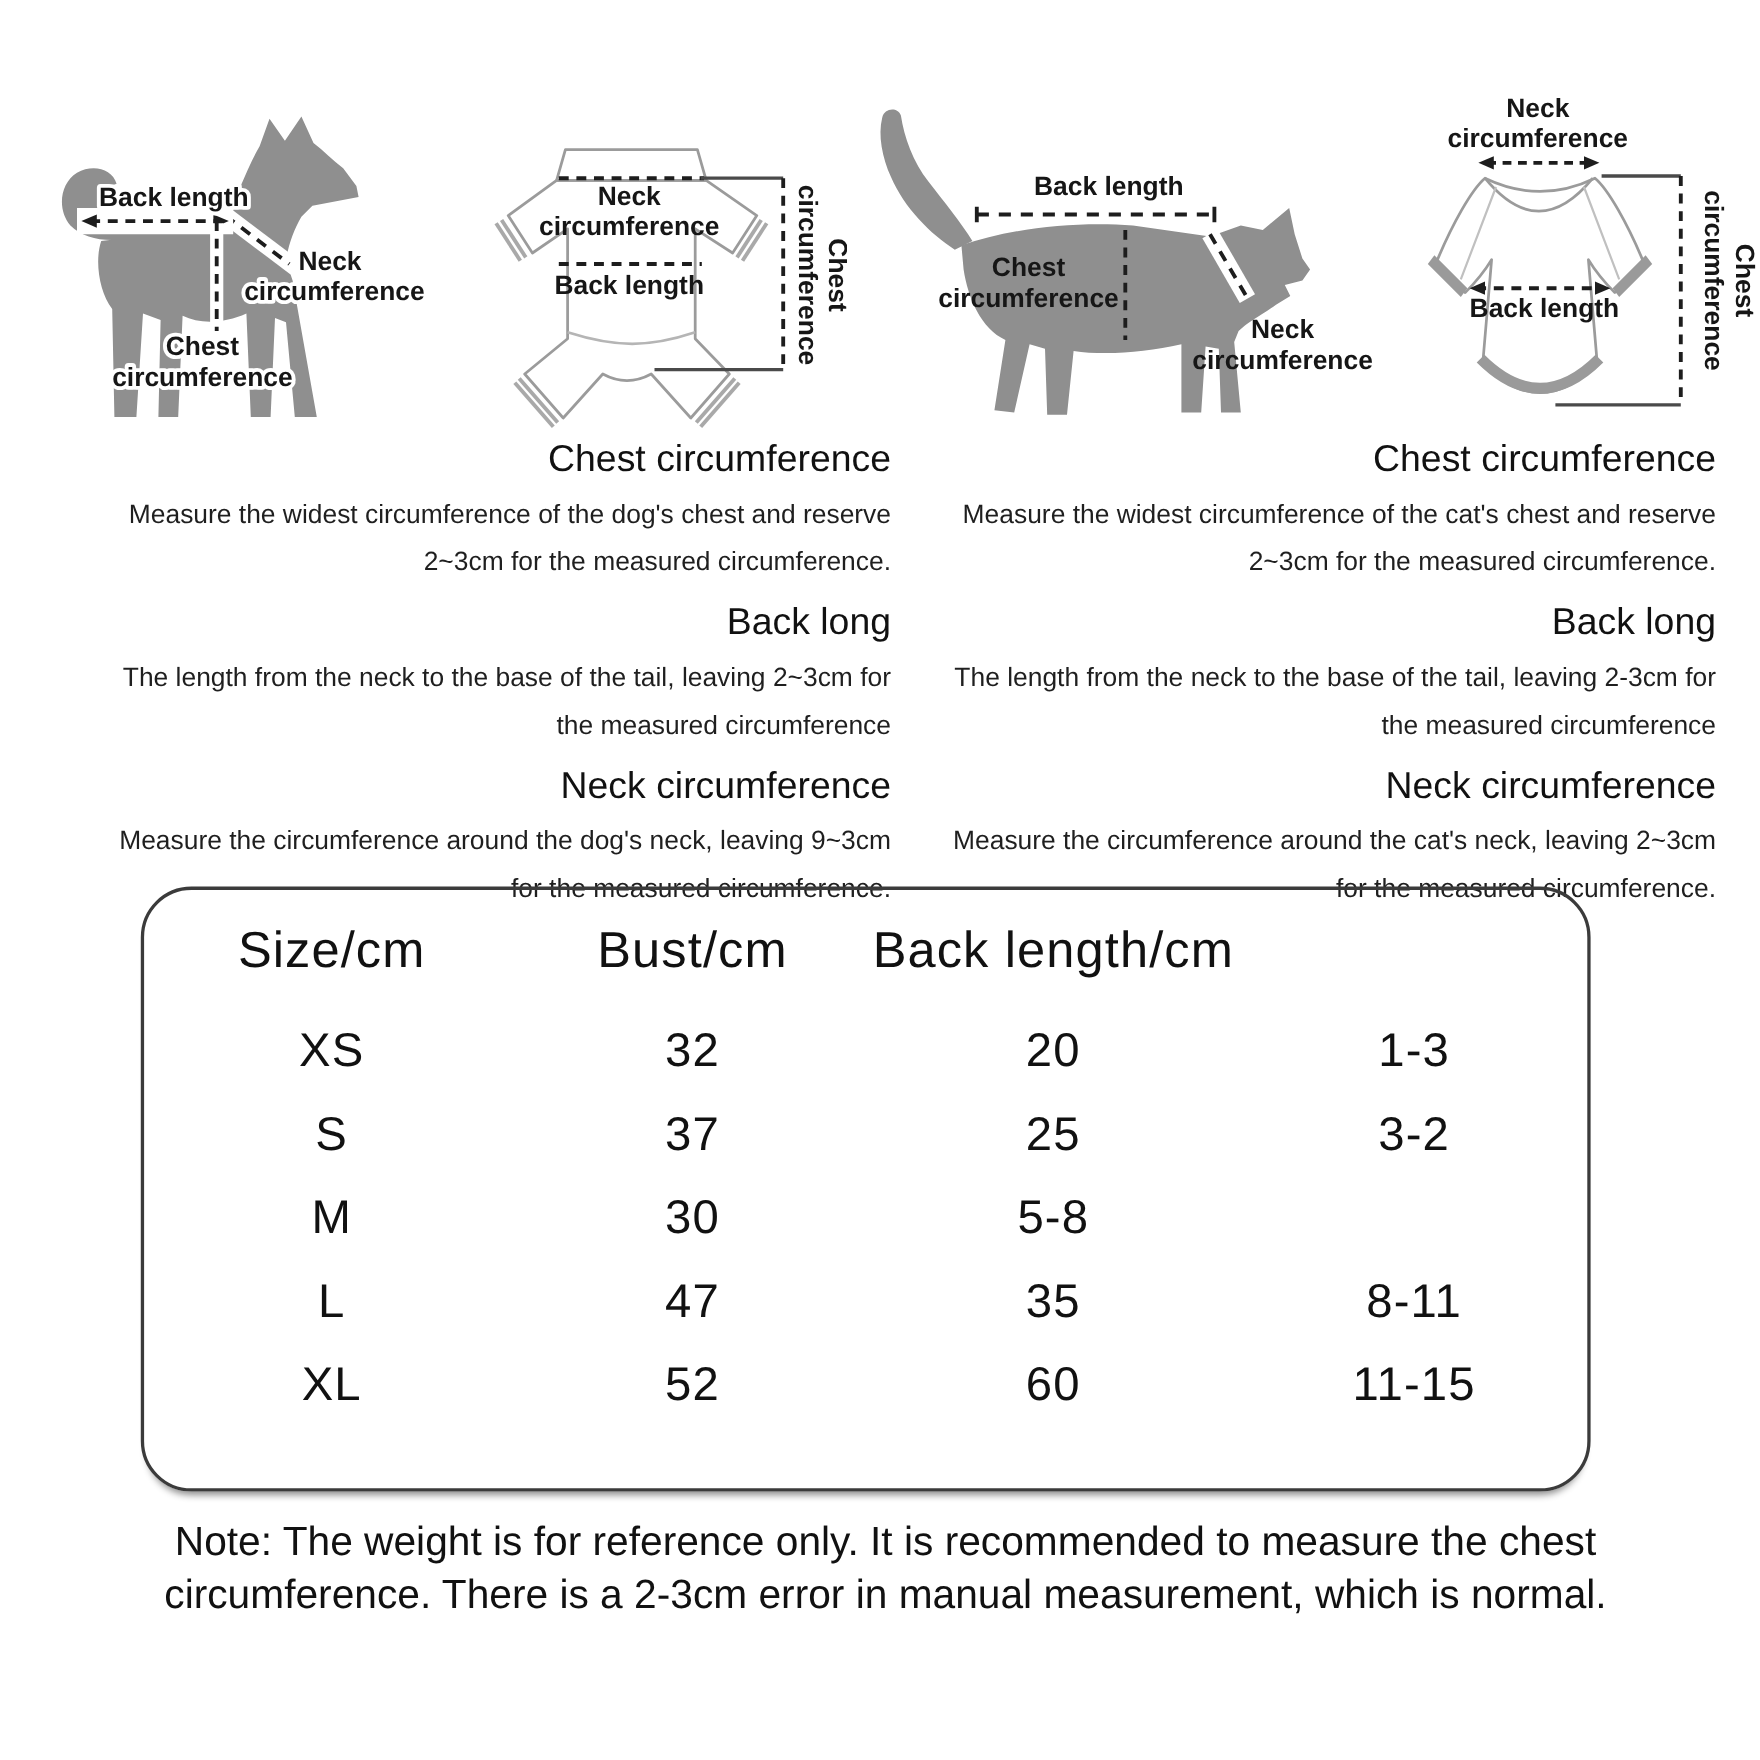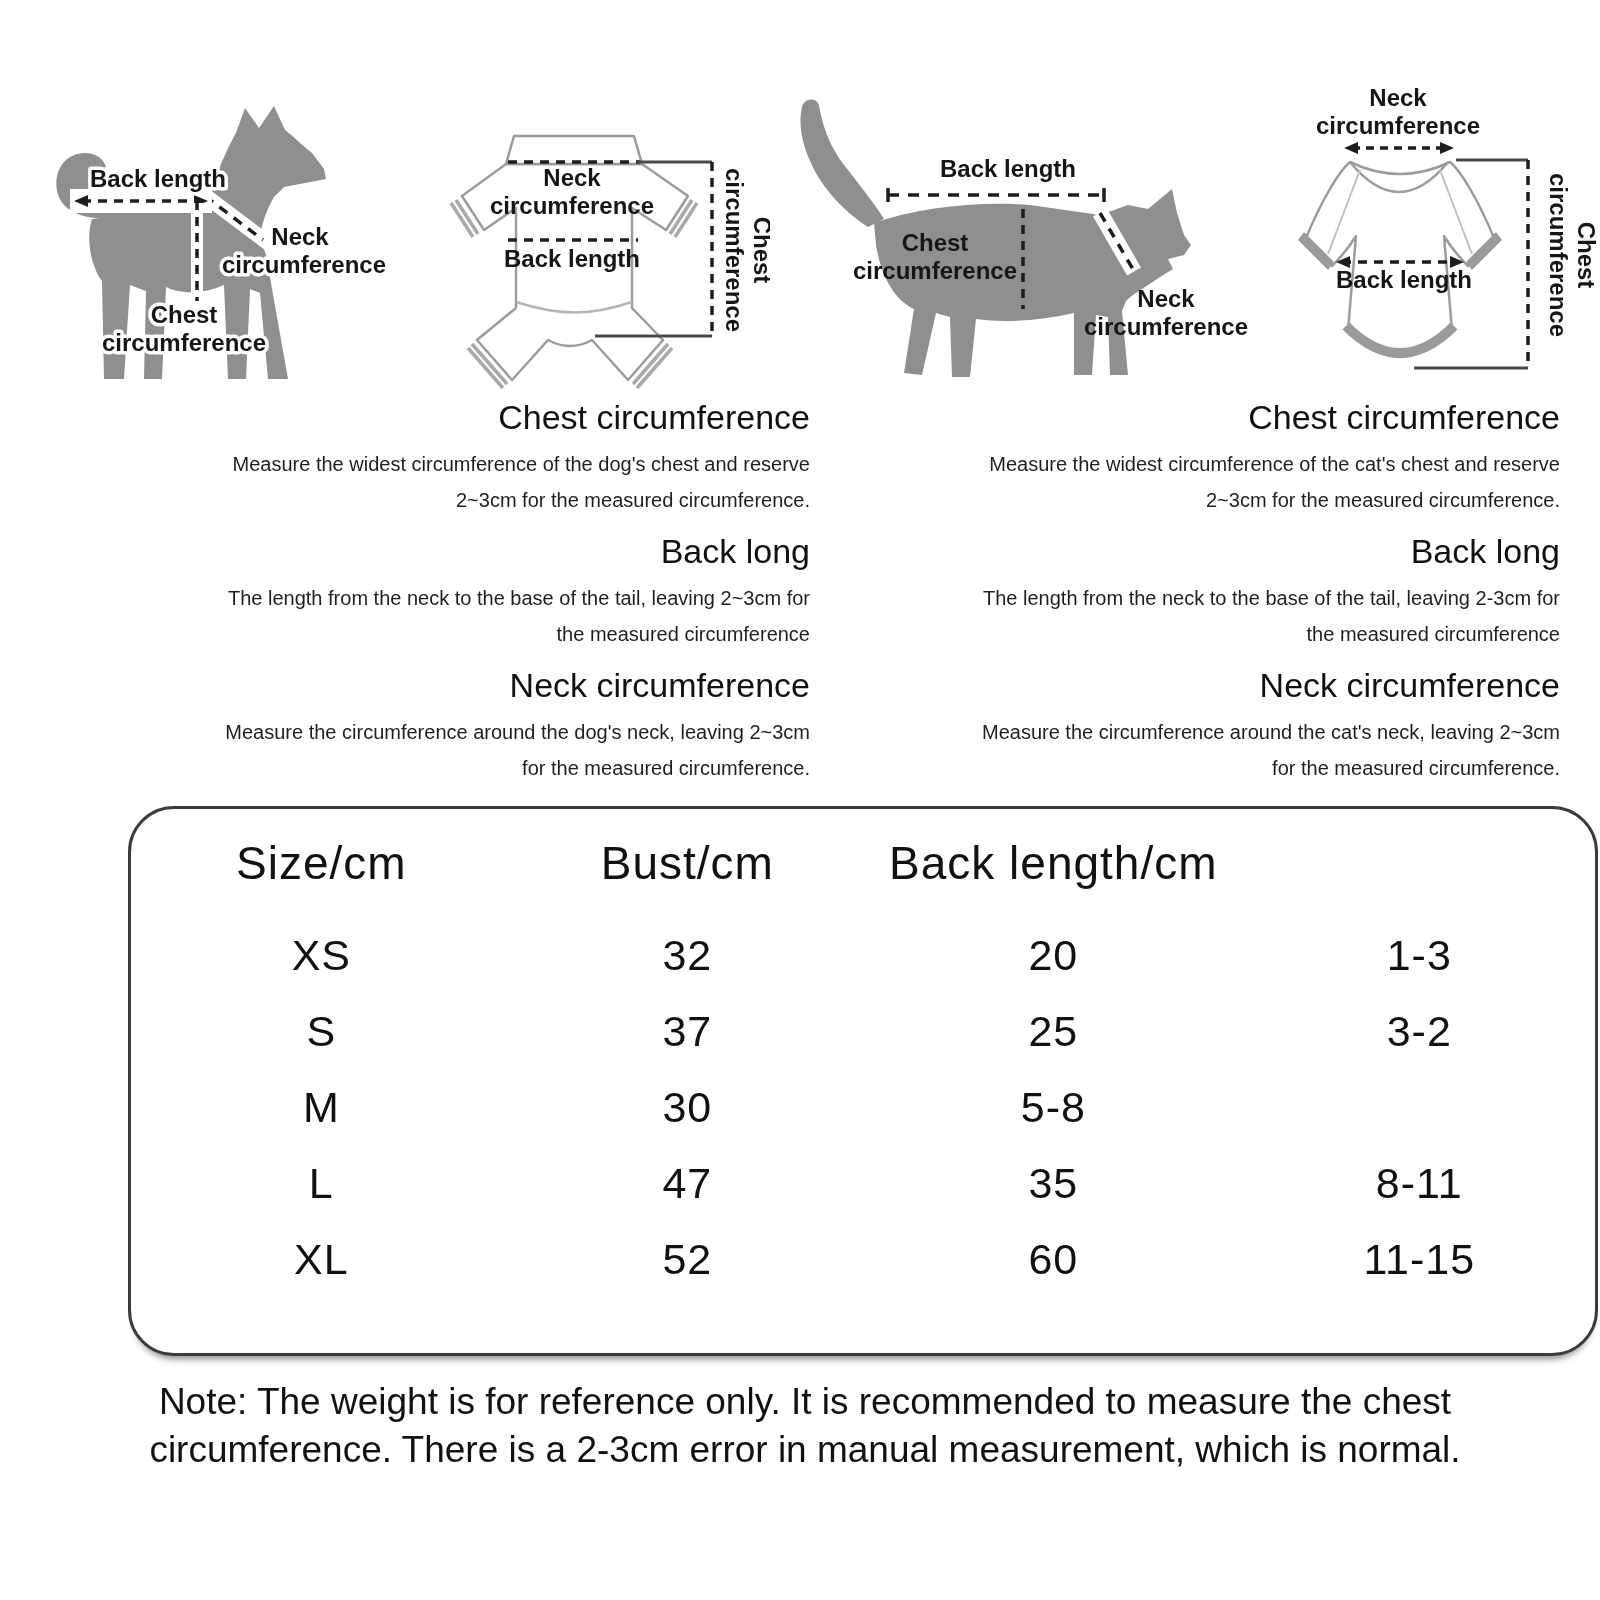--- a/index.html
+++ b/index.html
@@ -8,25 +8,25 @@
   .abs{position:absolute;}
 
   
   svg text{font-family:"Liberation Sans",sans-serif;font-weight:700;font-size:24px;fill:#161616;}
   svg text.halo{paint-order:stroke;stroke:#ffffff;stroke-width:7px;stroke-linejoin:round;}
 
   
   .instructions{width:768px;text-align:right;}
   .instructions h3{font-size:34px;font-weight:400;margin:0 0 9px 0;line-height:1.15;color:#111;}
   .instructions h3.mt{margin-top:14px;}
-  .instructions p{font-size:20px;font-weight:400;margin:0 0 6px 0;line-height:1.8;
+  .instructions p{font-size:24px;font-weight:400;margin:0 0 6px 0;line-height:1.8;
                   color:#1f1f1f;white-space:pre-line;}
 
   
-  .size-table{left:128px;top:806px;width:1470px;height:550px;
+  .size-table{left:128px;top:806px;width:1318px;height:550px;
               border:3px solid #3b3b3b;border-radius:46px;box-sizing:border-box;
               box-shadow:0 9px 7px -6px rgba(0,0,0,.45);
               display:flex;flex-direction:column;padding-bottom:55px;}
   .trow{display:grid;grid-template-columns:26% 24% 26% 24%;align-items:center;}
   .thead{height:108px;font-size:46px;}
   .tbody-row{flex:1;font-size:43px;}
   .tcell{text-align:center;letter-spacing:1px;color:#111;}
 
   .note{left:110px;top:1378px;width:1390px;text-align:center;font-size:37px;
         line-height:1.3;color:#111;white-space:pre-line;}
@@ -159,21 +159,21 @@
   </svg>
 
   <div class="abs instructions" style="left:42px;top:398px">
     <h3>Chest circumference</h3>
     <p>Measure the widest circumference of the dog's chest and reserve
 2~3cm for the measured circumference.</p>
     <h3 class="mt">Back long</h3>
     <p>The length from the neck to the base of the tail, leaving 2~3cm for
 the measured circumference</p>
     <h3 class="mt">Neck circumference</h3>
-    <p>Measure the circumference around the dog's neck, leaving 2~3cm
+    <p>Measure the circumference around the dog's neck, leaving 9~3cm
 for the measured circumference.</p>
   </div>
 
   <div class="abs instructions" style="left:792px;top:398px">
     <h3>Chest circumference</h3>
     <p>Measure the widest circumference of the cat's chest and reserve
 2~3cm for the measured circumference.</p>
     <h3 class="mt">Back long</h3>
     <p>The length from the neck to the base of the tail, leaving 2-3cm for
 the measured circumference</p>

